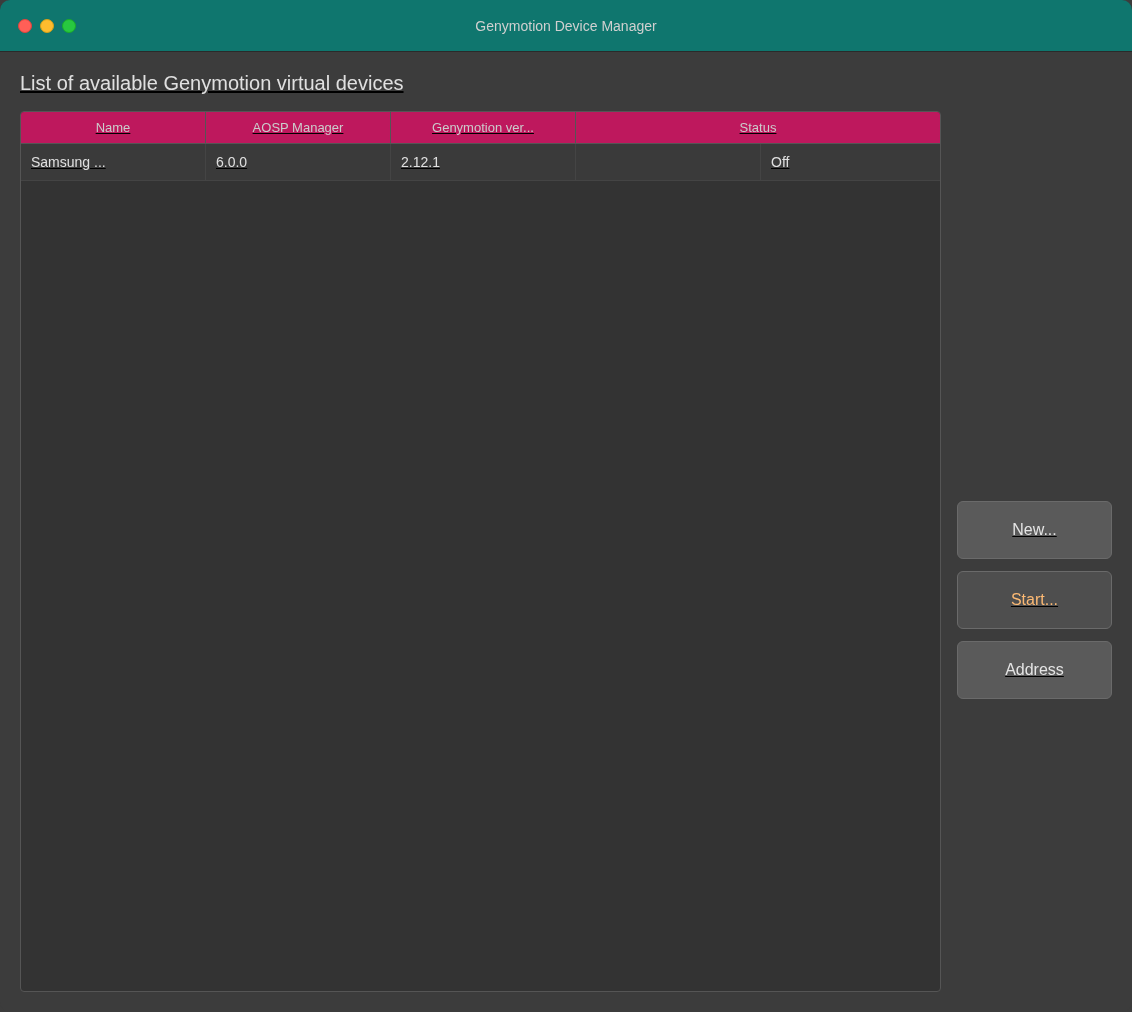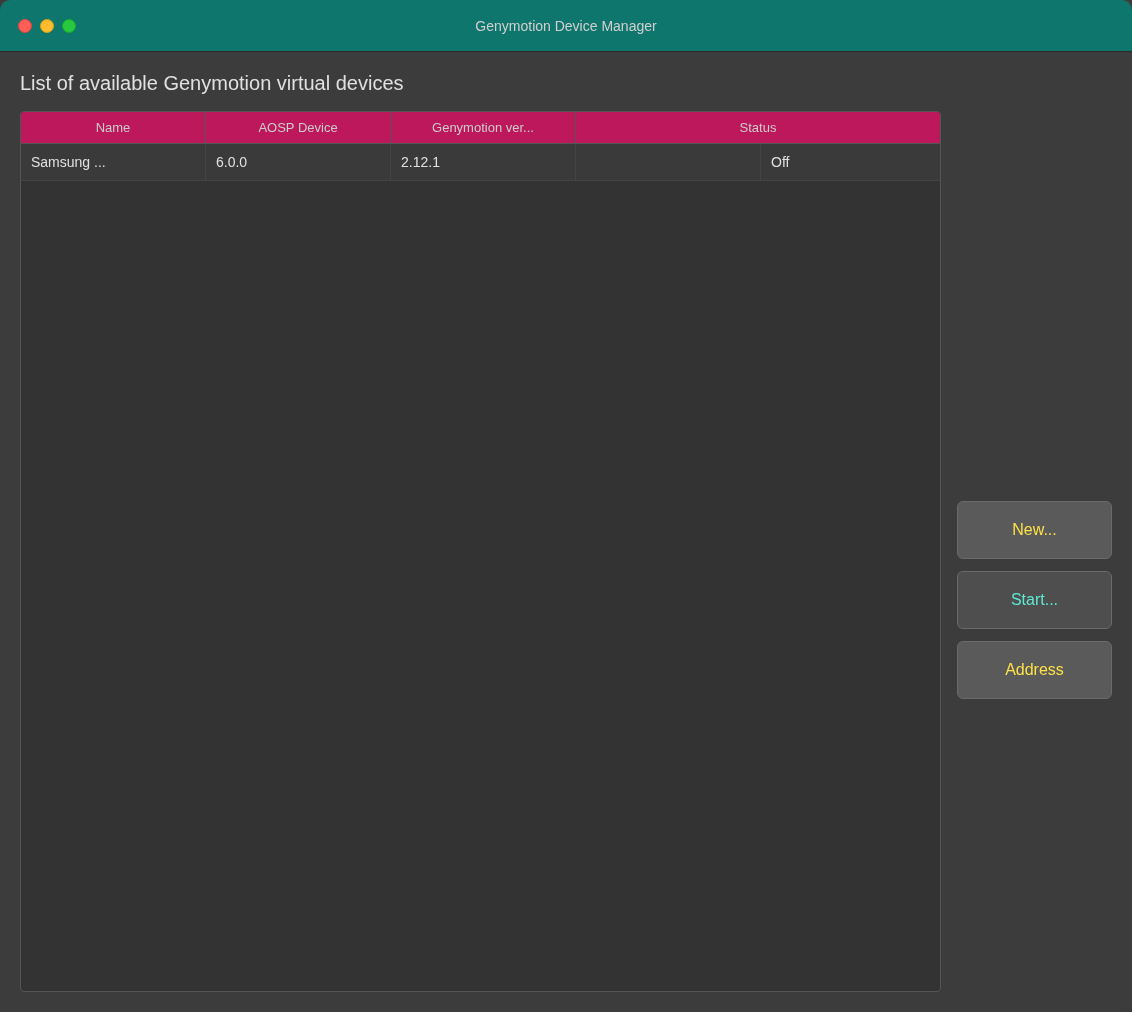--- a/index.html
+++ b/index.html
@@ -71,20 +71,21 @@
       font-size: 14px;
       color: #d0d0d0;
       font-weight: 500;
     }
 
     .content {
       flex: 1;
       display: flex;
       flex-direction: column;
       padding: 20px 20px 20px 20px;
+      text-decoration: underline;
     }
 
     .page-title {
       color: #e0e0e0;
       font-size: 20px;
       font-weight: 400;
       margin-bottom: 16px;
     }
 
     .main-area {
@@ -158,32 +159,32 @@
       width: 155px;
       flex-shrink: 0;
     }
 
     .action-button {
       width: 155px;
       height: 58px;
       background: #5a5a5a;
       border: 1px solid #6a6a6a;
       border-radius: 6px;
-      color: #fde047;
+      color: #e5e5e5;
       font-size: 16px;
       cursor: pointer;
       text-align: center;
       display: flex;
       align-items: center;
       justify-content: center;
       font-family: -apple-system, BlinkMacSystemFont, "Helvetica Neue", sans-serif;
     }
 
     .action-button.disabled {
-      color: #5eead4;
+      color: #fdba74;
       cursor: default;
       background: #4e4e4e;
     }
   </style>
 </head>
 <body>
 
 <div class="window">
 
   <div class="titlebar">
@@ -197,21 +198,21 @@
 
   <div class="content">
     <div class="page-title">List of available Genymotion virtual devices</div>
 
     <div class="main-area">
 
       <div class="device-table-container">
 
         <div class="table-header">
           <div class="th col-name">Name</div>
-          <div class="th col-aosp">AOSP Device</div>
+          <div class="th col-aosp">AOSP Manager</div>
           <div class="th col-geny">Genymotion ver...</div>
           <div class="th col-status">Status</div>
         </div>
 
         <div class="table-body">
           <div class="table-row">
             <div class="td col-name">Samsung ...</div>
             <div class="td col-aosp">6.0.0</div>
             <div class="td col-geny">2.12.1</div>
             <div class="td col-ip"></div>

